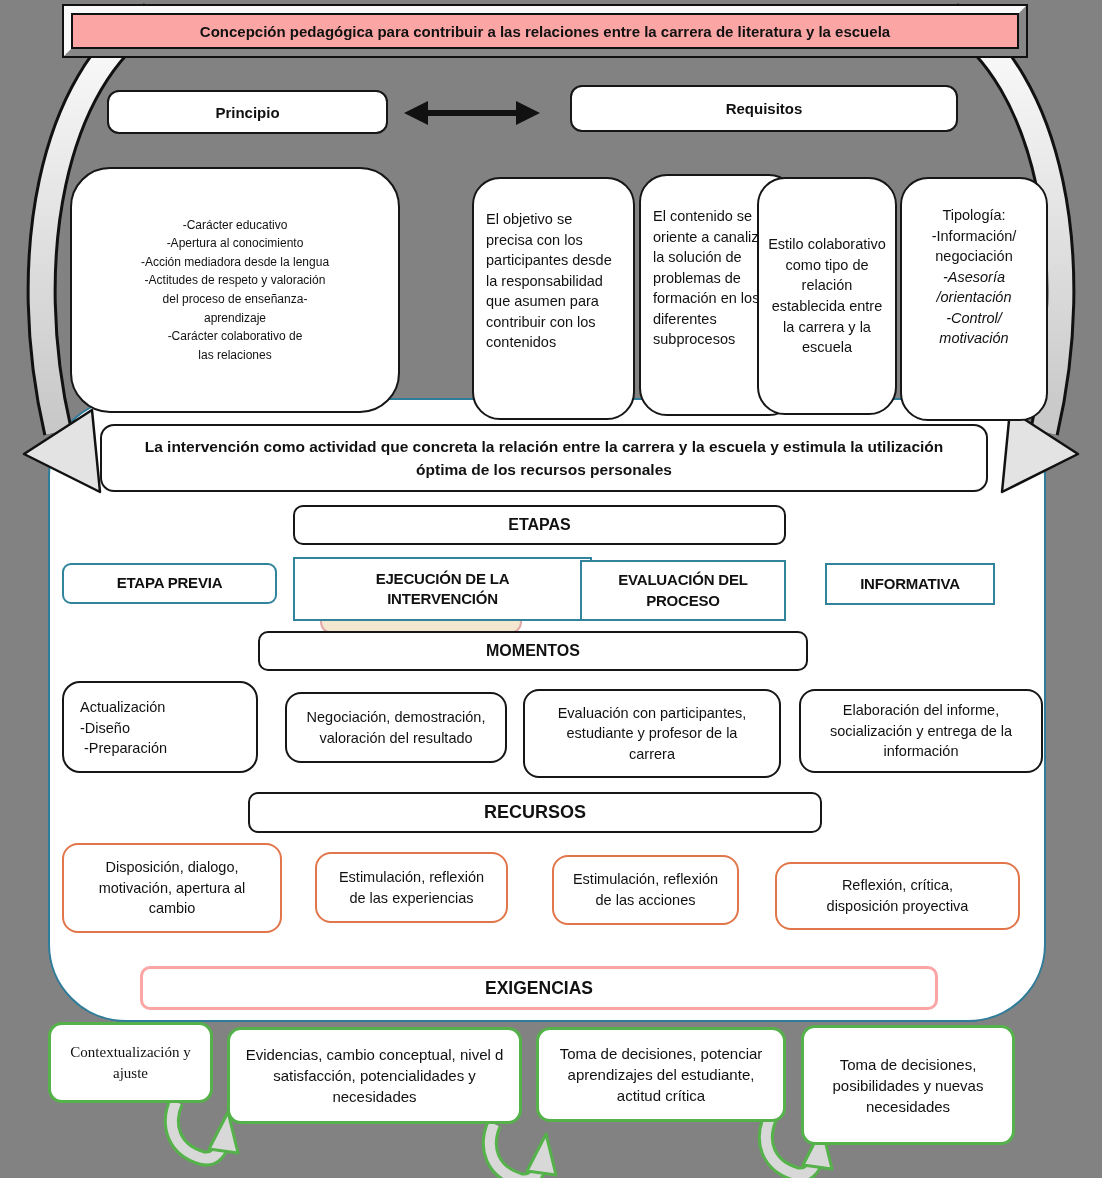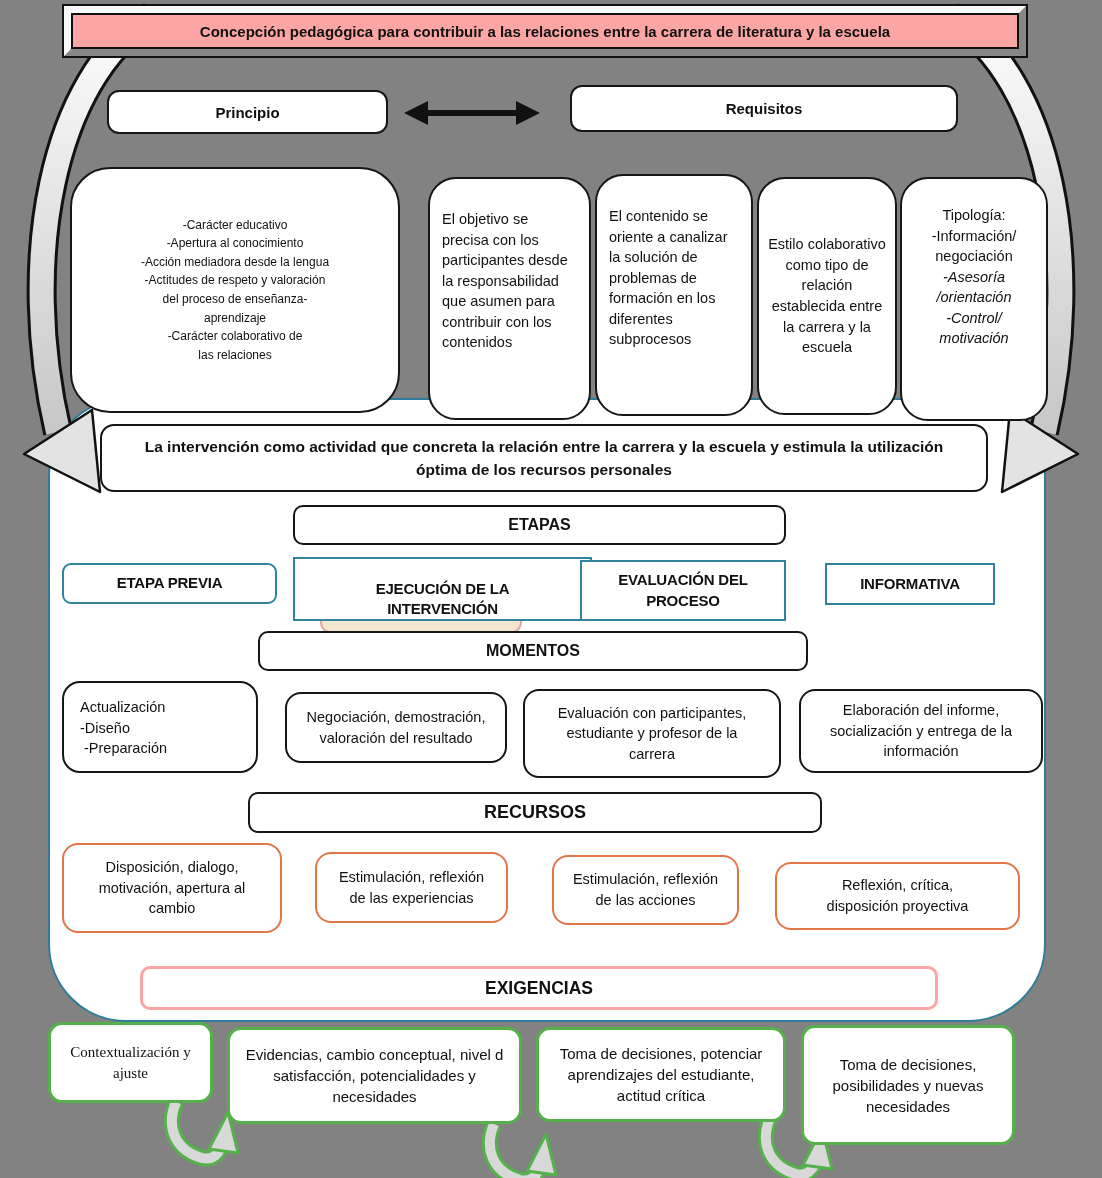--- a/index.html
+++ b/index.html
@@ -25,21 +25,21 @@
   .centered{display:flex;flex-direction:column;align-items:center;justify-content:center;text-align:center;}
   .stage-box{background:#fff;border:2px solid #31849b;z-index:4;display:flex;flex-direction:column;
     align-items:center;justify-content:center;font-weight:bold;font-size:15px;text-align:center;line-height:1.35;letter-spacing:-0.2px;}
   .orange-box{background:#fff;border:2px solid #e2764b;border-radius:16px;z-index:3;
     display:flex;flex-direction:column;align-items:center;justify-content:center;text-align:center;font-size:14.5px;line-height:1.42;}
   .green-box{background:#fff;border:3px solid #55b24a;border-radius:14px;z-index:3;
     display:flex;flex-direction:column;align-items:center;justify-content:center;text-align:center;font-size:15px;line-height:1.4;}
   .cream-shape{left:320px;top:606px;width:202px;height:28px;background:#f3e7cf;
     border:2px solid #e2a9a9;border-radius:12px;z-index:2;}
   .italic{font-style:italic;}
-  .pad-box{padding:10px 12px;}
+  .pad-box{padding:10px 12px;margin-left:44px;}
 </style>
 </head>
 <body>
 
 <div id="canvas">
 
   <div class="abs big-container"></div>
 
   <svg class="abs" id="arrow-layer" viewBox="0 0 1102 1178">
     <defs>
@@ -117,21 +117,21 @@
   </div>
 
   <div class="abs round-box centered" style="left:100px;top:424px;width:888px;height:68px;border-radius:14px;font-weight:bold;font-size:15.5px;line-height:1.5;">
     <span>La intervención como actividad que concreta la relación entre la carrera y la escuela y estimula la utilización</span>
     <span>óptima de los recursos personales</span>
   </div>
 
   <div class="abs hdr-box" style="left:293px;top:505px;width:493px;height:40px;font-size:16px;">ETAPAS</div>
 
   <div class="abs stage-box" style="left:62px;top:563px;width:215px;height:41px;border-radius:9px;">ETAPA PREVIA</div>
-  <div class="abs stage-box" style="left:293px;top:557px;width:299px;height:64px;justify-content:flex-end;">
+  <div class="abs stage-box" style="left:293px;top:557px;width:299px;height:64px;">
     <span>EJECUCIÓN DE LA</span>
     <span>INTERVENCIÓN</span>
   </div>
   <div class="abs stage-box" style="left:580px;top:560px;width:206px;height:61px;">
     <span>EVALUACIÓN DEL</span>
     <span>PROCESO</span>
   </div>
   <div class="abs stage-box" style="left:825px;top:563px;width:170px;height:42px;">INFORMATIVA</div>
 
   <div class="abs cream-shape"></div>

